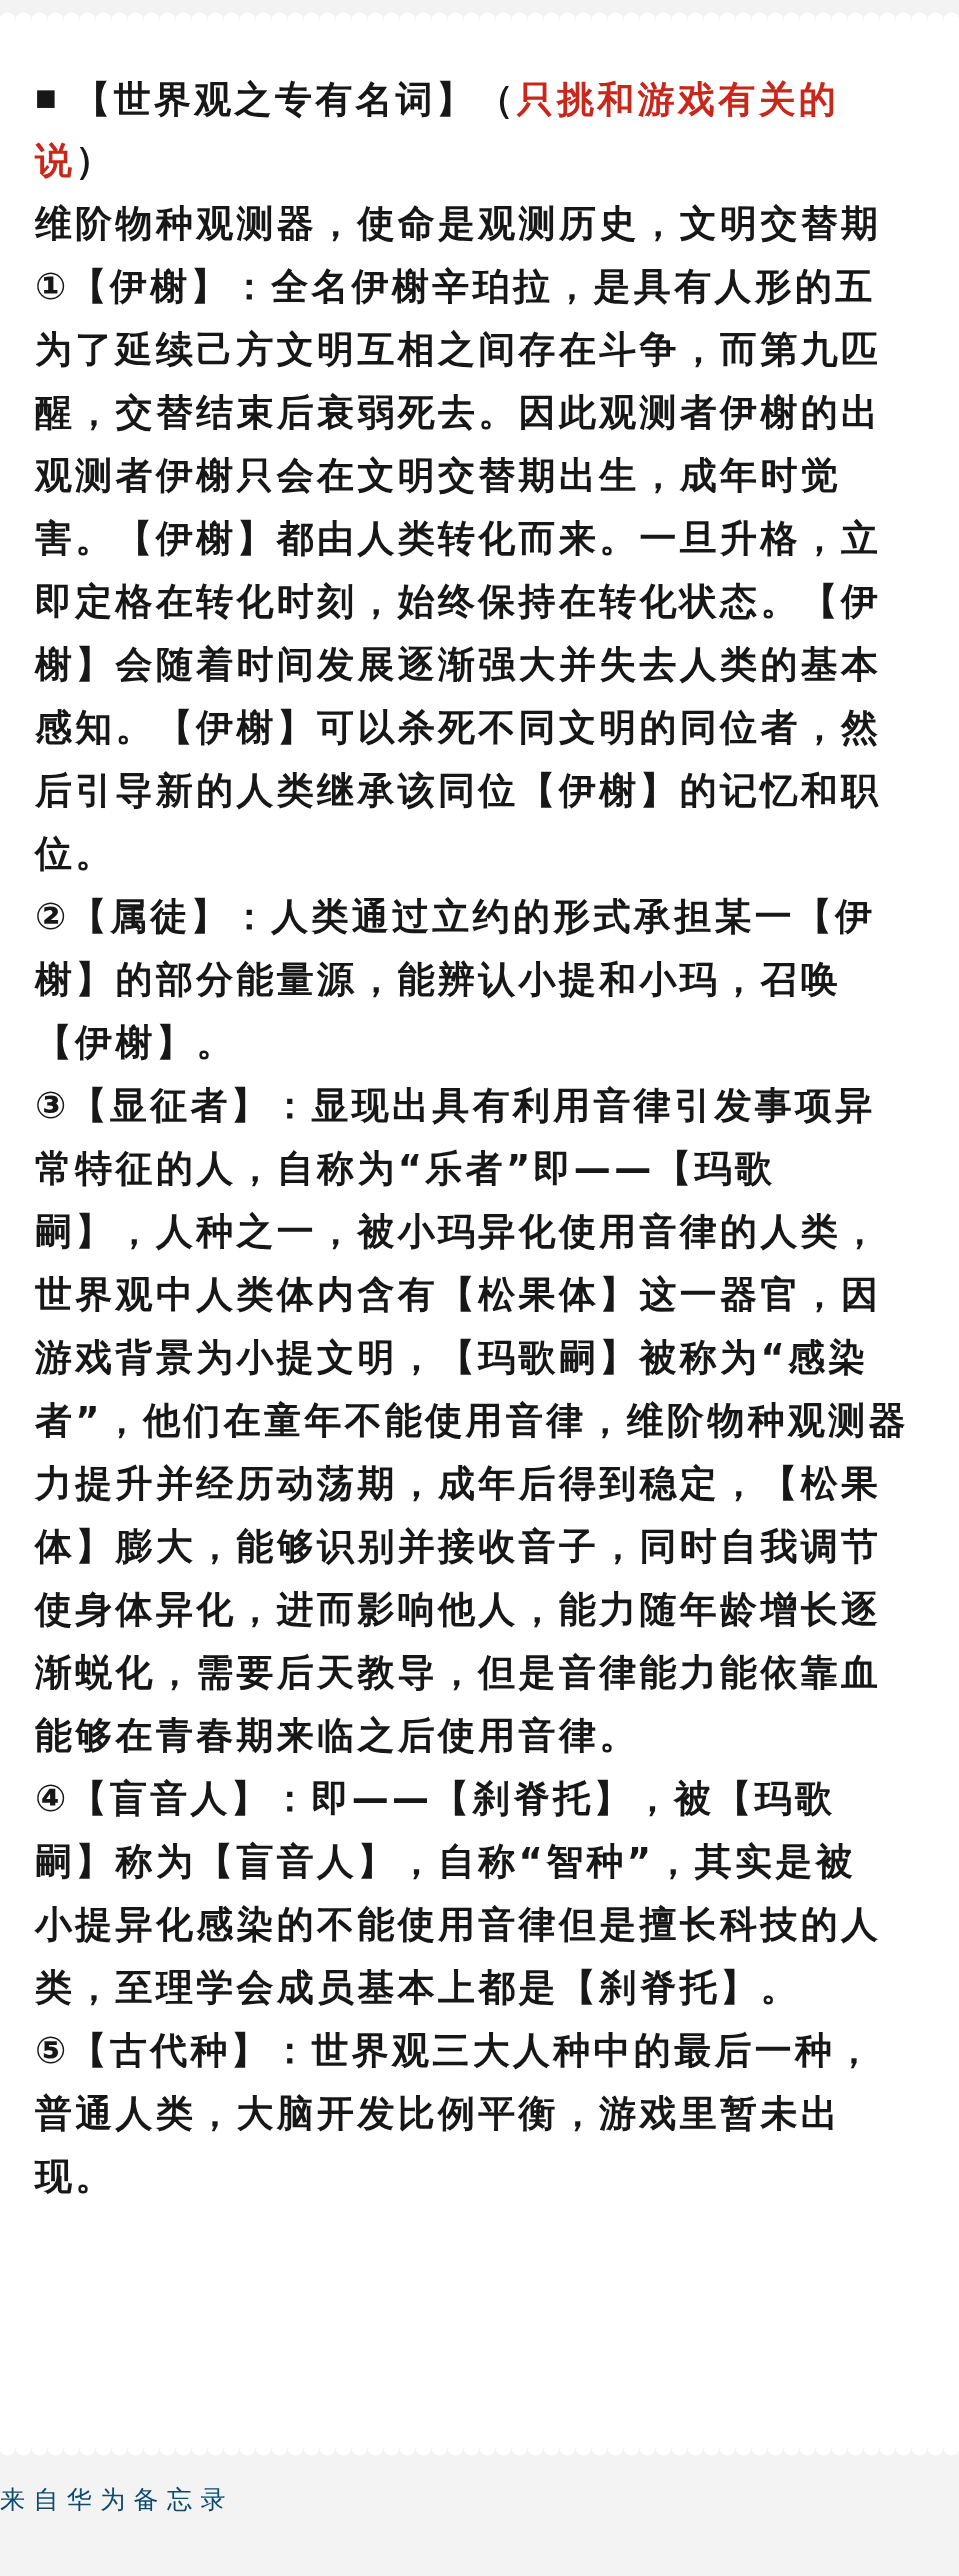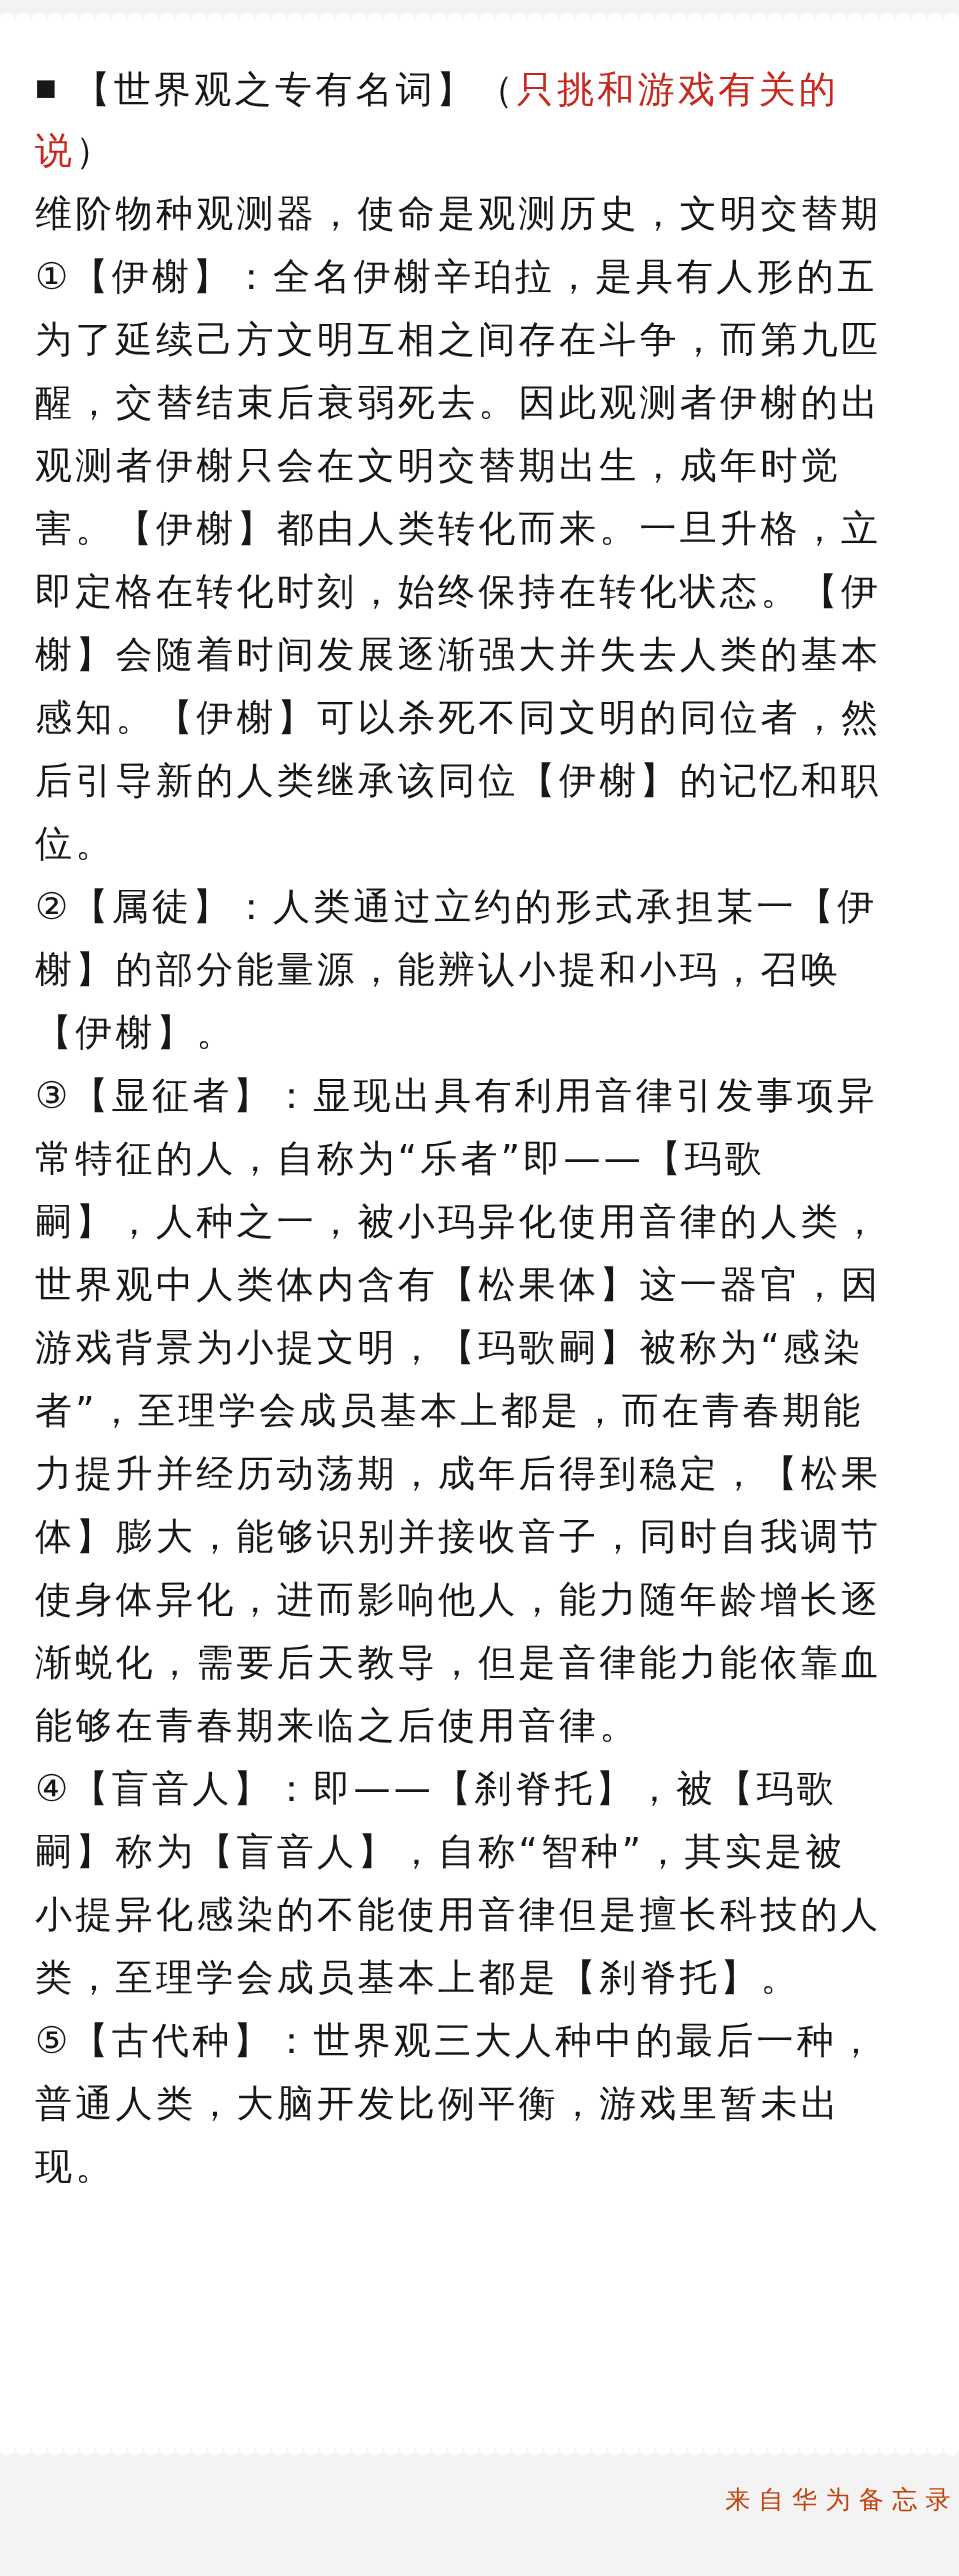--- a/index.html
+++ b/index.html
@@ -22,35 +22,35 @@
   }
   .torn-bottom{
     bottom:-10.2px;
     background-image:radial-gradient(circle at 7.4px 0px,#ffffff 7.4px,rgba(255,255,255,0) 8px);
   }
   .note-body{
     position:absolute;left:35px;right:24px;top:36px;
     color:#171717;
   }
   .line{
-    height:63px;line-height:63px;
+    height:63px;line-height:83px;
     font-size:37px;letter-spacing:3.3px;
     white-space:nowrap;
-    font-weight:400;
+    font-weight:700;
   }
   .line .red{color:#c8271c;}
   .line .bullet{
     font-size:23px;letter-spacing:0;
     vertical-align:6.5px;margin-right:16.7px;
   }
   .footer{
     position:absolute;left:0;right:0;top:2483px;
-    text-align:right;
+    text-align:left;
     font-size:25px;letter-spacing:8.4px;
-    color:#c2410c;
+    color:#0c4a6e;
   }
 </style>
 </head>
 <body>
 
 <div class="page">
   <div class="paper">
     <div class="torn torn-top"></div>
     <div class="torn torn-bottom"></div>
     <div class="note-body">
@@ -68,21 +68,21 @@
         <div class="line"><span class="">后引导新的人类继承该同位【伊榭】的记忆和职</span></div>
         <div class="line"><span class="">位。</span></div>
         <div class="line"><span class="">②【属徒】：人类通过立约的形式承担某一【伊</span></div>
         <div class="line"><span class="">榭】的部分能量源，能辨认小提和小玛，召唤</span></div>
         <div class="line"><span class="">【伊榭】。</span></div>
         <div class="line"><span class="">③【显征者】：显现出具有利用音律引发事项异</span></div>
         <div class="line"><span class="">常特征的人，自称为“乐者”即——【玛歌</span></div>
         <div class="line"><span class="">嗣】，人种之一，被小玛异化使用音律的人类，</span></div>
         <div class="line"><span class="">世界观中人类体内含有【松果体】这一器官，因</span></div>
         <div class="line"><span class="">游戏背景为小提文明，【玛歌嗣】被称为“感染</span></div>
-        <div class="line"><span class="">者”，至理学会成员基本上都是，而在青春期能</span></div>
+        <div class="line"><span class="">者”，他们在童年不能使用音律，维阶物种观测器</span></div>
         <div class="line"><span class="">力提升并经历动荡期，成年后得到稳定，【松果</span></div>
         <div class="line"><span class="">体】膨大，能够识别并接收音子，同时自我调节</span></div>
         <div class="line"><span class="">使身体异化，进而影响他人，能力随年龄增长逐</span></div>
         <div class="line"><span class="">渐蜕化，需要后天教导，但是音律能力能依靠血</span></div>
         <div class="line"><span class="">能够在青春期来临之后使用音律。</span></div>
         <div class="line"><span class="">④【盲音人】：即——【刹脊托】，被【玛歌</span></div>
         <div class="line"><span class="">嗣】称为【盲音人】，自称“智种”，其实是被</span></div>
         <div class="line"><span class="">小提异化感染的不能使用音律但是擅长科技的人</span></div>
         <div class="line"><span class="">类，至理学会成员基本上都是【刹脊托】。</span></div>
         <div class="line"><span class="">⑤【古代种】：世界观三大人种中的最后一种，</span></div>

